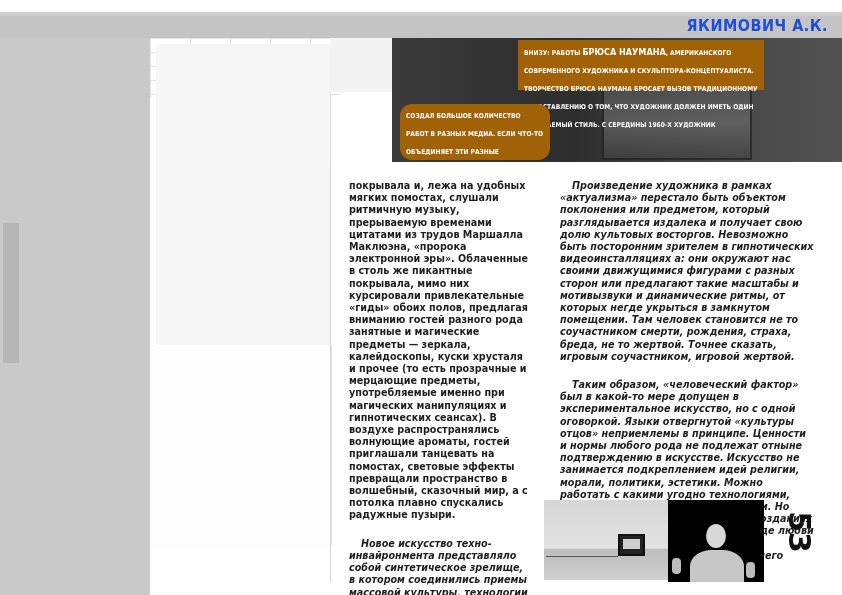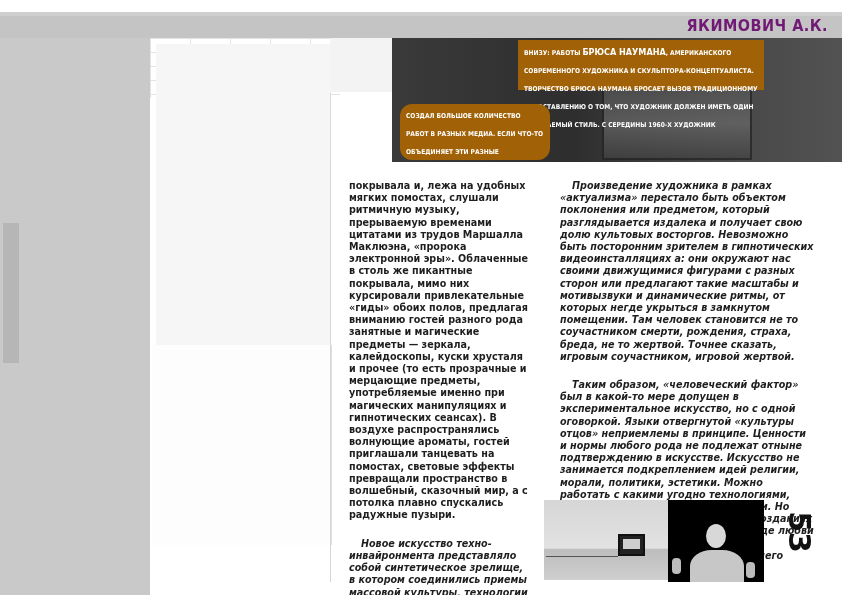--- a/index.html
+++ b/index.html
@@ -13,21 +13,21 @@
   }
   .header-band .tex {
     position: absolute; left: 0; top: 0; width: 100%; height: 4px; background: #cfcfcf;
   }
   .header-title {
     position: absolute; right: 14px; top: 12px; height: 26px;
     display: flex; align-items: center; gap: 8px;
     font-family: "DejaVu Sans Condensed", "DejaVu Sans", sans-serif;
     font-weight: bold; font-size: 16px; letter-spacing: 0.5px;
   }
-  .header-author { color: #701a75; }
+  .header-author { color: #1d4ed8; }
   .header-section { color: #ffffff; }
 
   
   .grey-panel {
     position: absolute; left: 0; top: 38px; width: 150px; height: 557px;
     background: #c9c9c9;
   }
   .grey-strip {
     position: absolute; left: 3px; top: 223px; width: 16px; height: 140px; background: #b6b6b6;
   }

